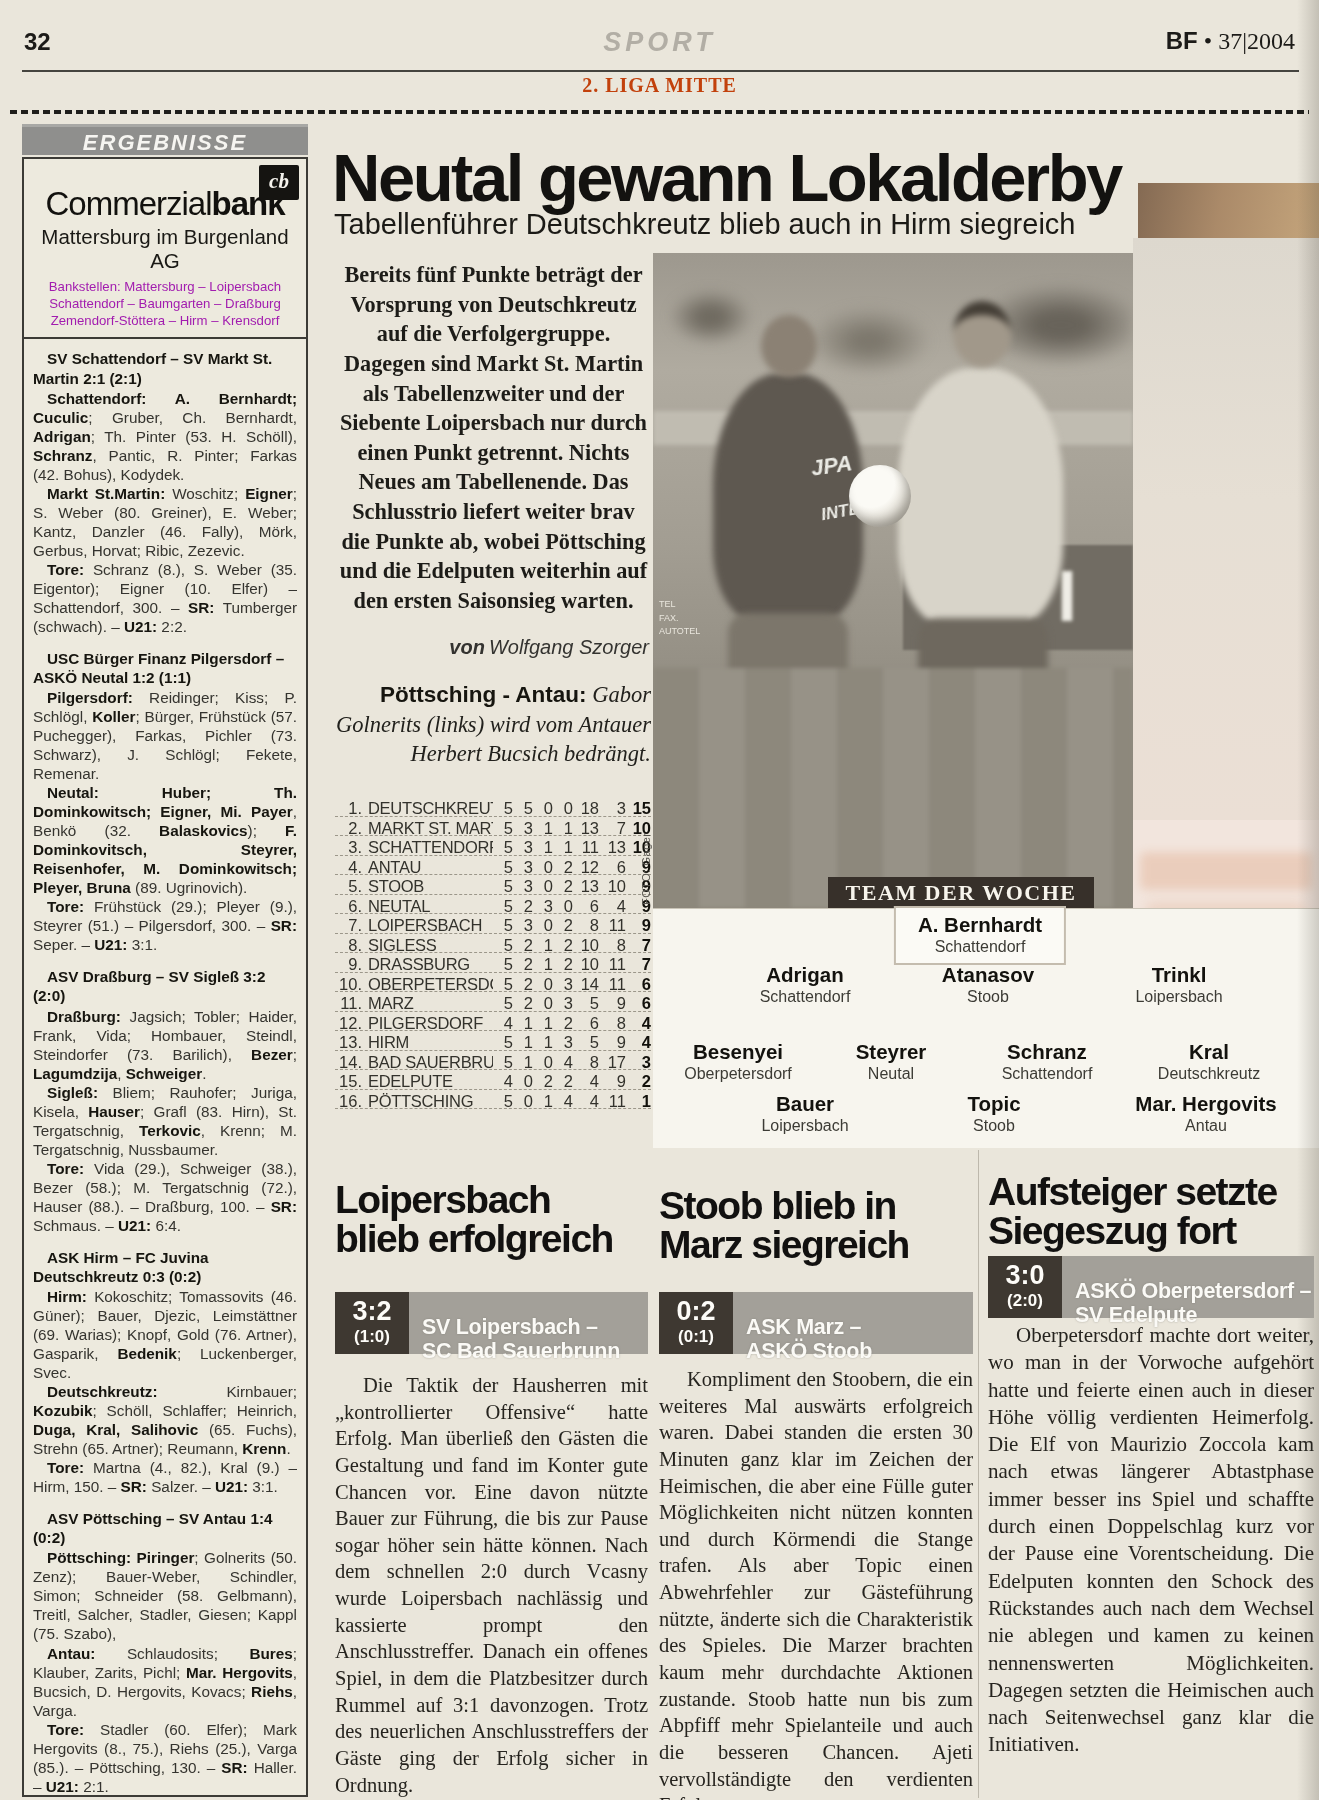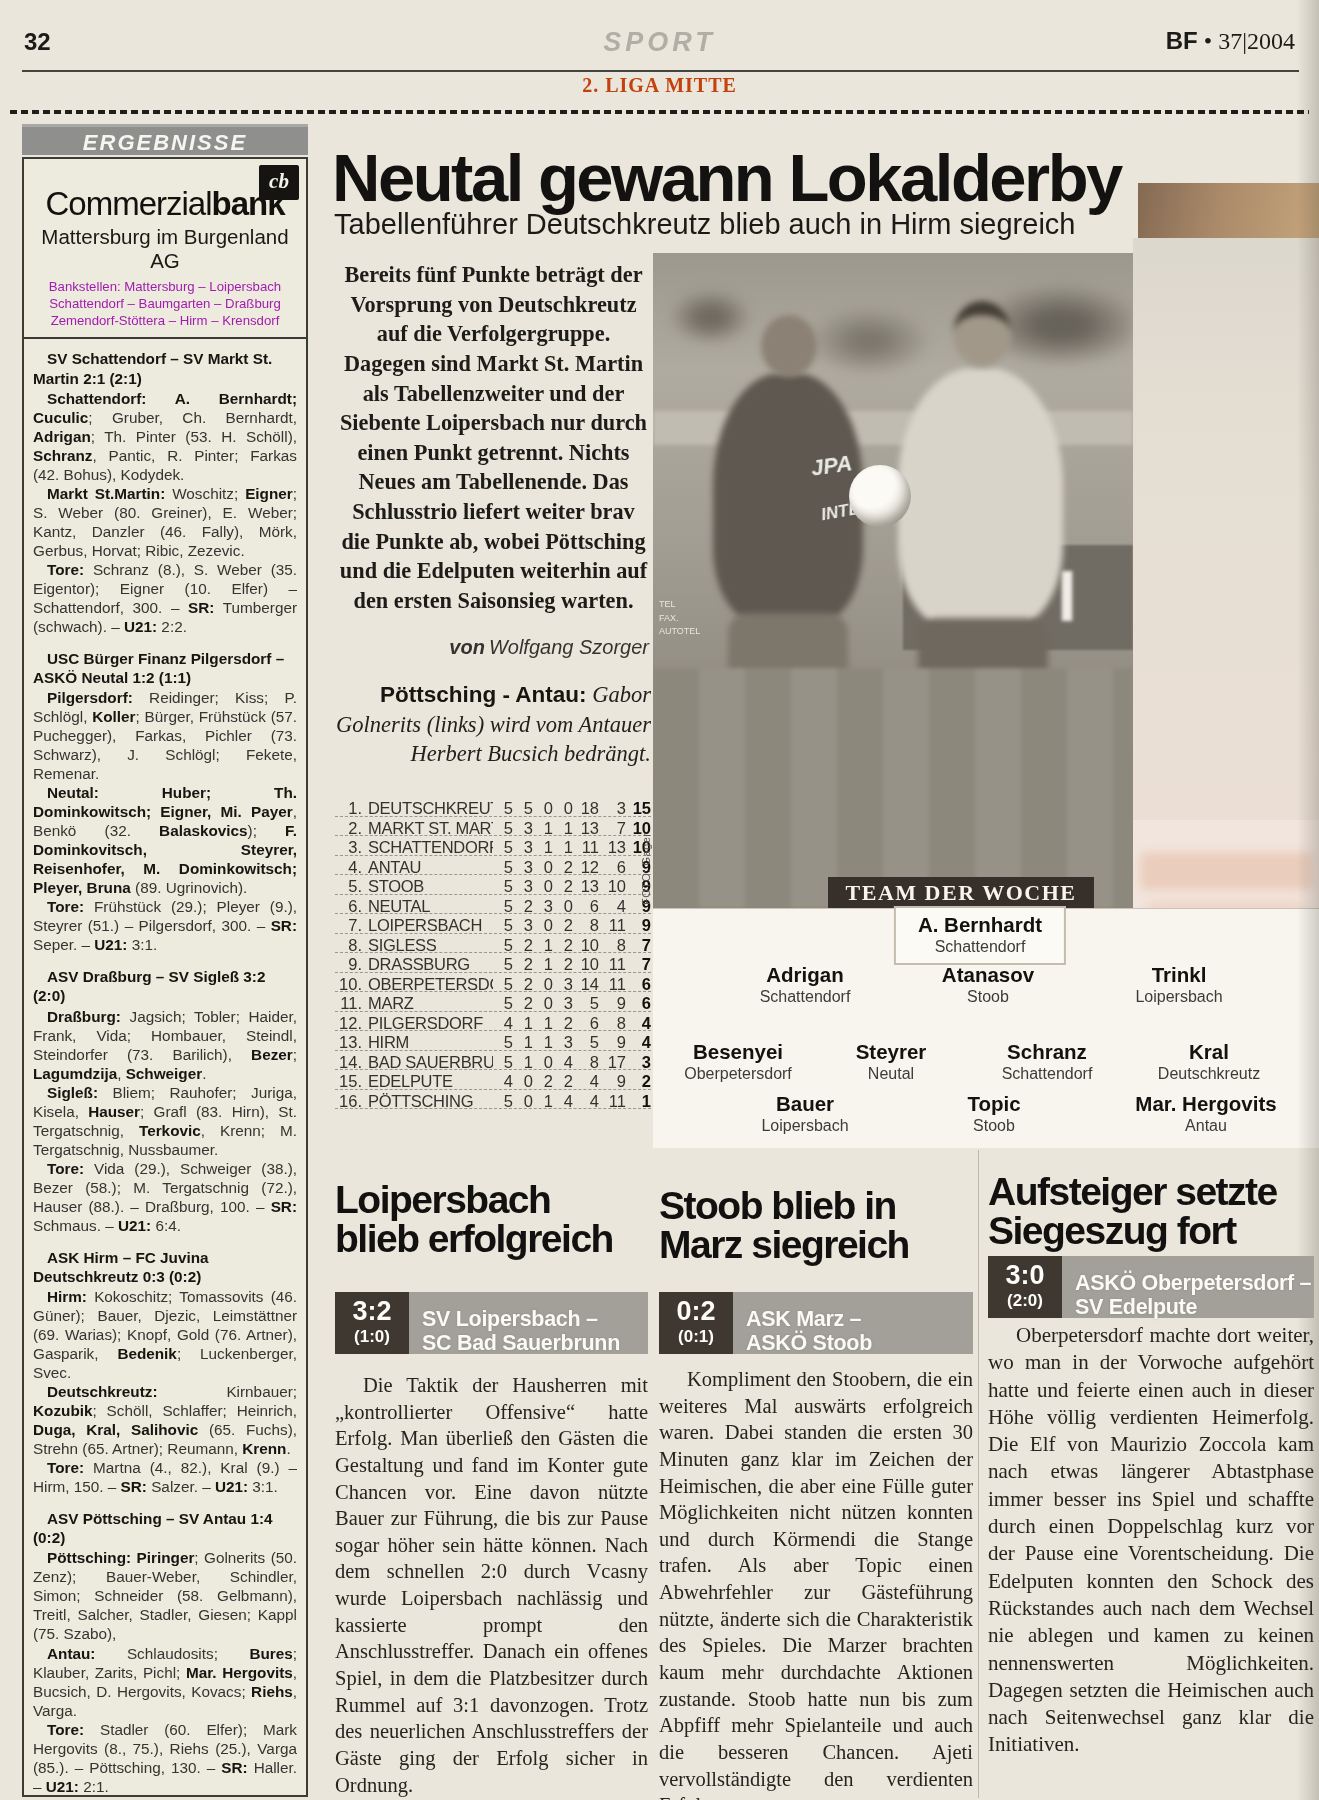--- a/index.html
+++ b/index.html
@@ -101,21 +101,21 @@
   .player .pclub{font-size:16px;color:#3c3b35;margin-top:1px;}
   .player.boxed{border:2px solid #c4bcae;background:#fbfaf5;padding:5px 22px 7px;}
 
   
   .art-h{position:absolute;font-size:39px;font-weight:bold;letter-spacing:-1.5px;line-height:1.0;color:#121110;}
   .scorebox{position:absolute;display:flex;height:62px;}
   .sb-score{width:74px;background:#3e3831;color:#fdfcf8;text-align:center;flex:none;}
   .sb-score .s1{font-size:27px;font-weight:bold;line-height:1.15;padding-top:4px;}
   .sb-score .s2{font-size:17px;font-weight:bold;}
   .sb-teams{flex:1;background:#a3a099;color:#fbfaf6;font-weight:bold;font-size:21.5px;line-height:1.1;
-            padding:16px 0 0 13px;letter-spacing:-0.3px;text-shadow:0 0 2px rgba(120,118,110,.6);}
+            padding:24px 0 0 13px;letter-spacing:-0.3px;text-shadow:0 0 2px rgba(120,118,110,.6);}
   .art-body{position:absolute;font-family:"Liberation Serif",serif;font-size:20.5px;line-height:1.3;
             text-align:justify;color:#26241f;hyphens:auto;}
   .art-body::first-line{}
   .indent{text-indent:28px;margin:0;}
 
   
   .strip-topright{position:absolute;left:1138px;top:183px;width:181px;height:55px;
                   background:linear-gradient(100deg,#7b5f47 0%,#a5825f 45%,#c2a074 100%);opacity:.92;}
   .adj-wash{position:absolute;left:1133px;top:238px;width:186px;height:582px;
             background:linear-gradient(180deg,#ddd8ce,#e6dfd4 45%,#ebdfd5 100%);}

